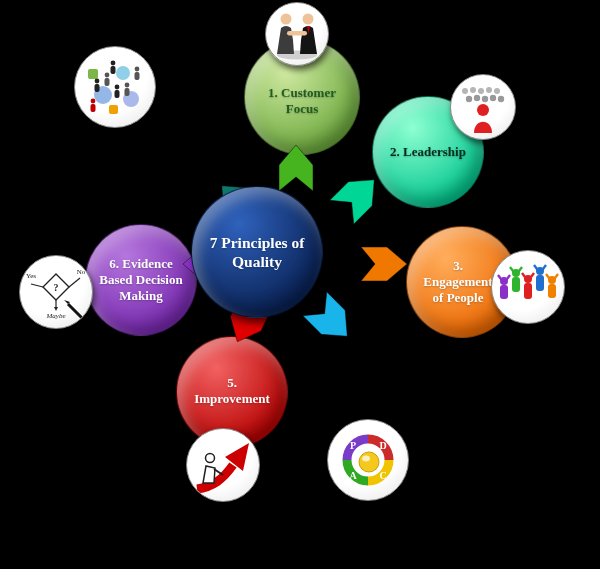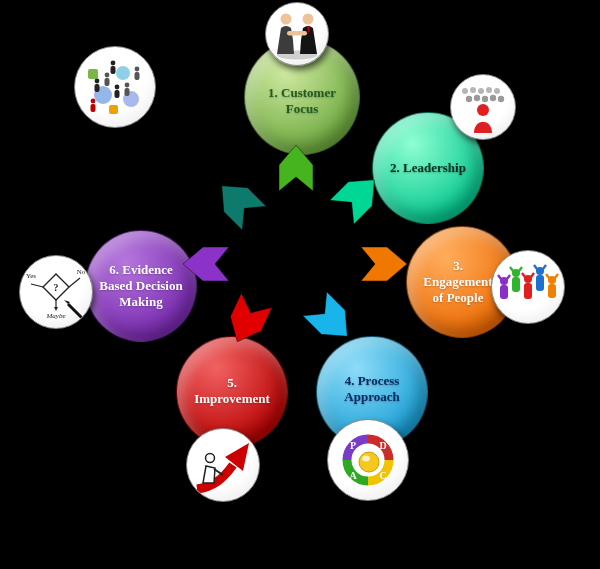--- a/index.html
+++ b/index.html
@@ -9,25 +9,25 @@
     display:flex;align-items:center;justify-content:center;text-align:center;
     font-weight:bold;font-size:13px;line-height:1.25;
     box-sizing:border-box;padding:12px;
     border:1px solid rgba(0,0,0,0.45);
     box-shadow: inset 6px 8px 14px rgba(255,255,255,0.35),
                 inset -6px -8px 16px rgba(0,0,0,0.30),
                 3px 5px 8px rgba(0,0,0,0.65);
     text-shadow:0 1px 2px rgba(0,0,0,0.25);
   }
   .n-customer{left:244px;top:39px;width:116px;height:116px;padding-top:20px;}
-  .n-leadership{left:372px;top:112px;width:112px;height:112px;}
+  .n-leadership{left:372px;top:96px;width:112px;height:112px;}
   .n-engagement{left:406px;top:226px;width:112px;height:112px;padding-right:20px;}
   .n-process{left:316px;top:336px;width:112px;height:112px;padding-bottom:18px;}
   .n-improvement{left:176px;top:336px;width:112px;height:112px;padding-bottom:14px;}
-  .n-evidence{left:85px;top:230px;width:112px;height:112px;}
+  .n-evidence{left:85px;top:224px;width:112px;height:112px;}
   .n-relationship{left:118px;top:92px;width:116px;height:116px;}
   .center-node{left:191px;top:186px;width:132px;height:132px;font-size:15.5px;padding:16px;}
   .arrow{position:absolute;width:46px;height:34px;}
   .a-customer{left:273px;top:151px;transform:rotate(-90deg);}
   .a-leadership{left:335px;top:179px;transform:rotate(-45deg);}
   .a-engagement{left:361px;top:247px;}
   .a-process{left:308px;top:303px;transform:rotate(45deg);}
   .a-improvement{left:224px;top:304px;transform:rotate(115deg);}
   .a-evidence{left:183px;top:247px;transform:rotate(180deg);}
   .a-relationship{left:215px;top:185px;transform:rotate(-135deg);}
@@ -54,23 +54,20 @@
 
   <div class="node n-customer" style="background: radial-gradient(circle at 36% 28%, rgb(207, 233, 160) 0%, rgb(105, 166, 58) 78%); color: rgb(33, 92, 33);">
     <span>1. Customer Focus</span>
   </div>
   <div class="node n-leadership" style="background: radial-gradient(circle at 36% 28%, rgb(142, 255, 210) 0%, rgb(0, 196, 140) 78%); color: rgb(4, 45, 30);">
     <span>2. Leadership</span>
   </div>
   <div class="node n-engagement" style="background: radial-gradient(circle at 36% 28%, rgb(255, 173, 92) 0%, rgb(236, 104, 0) 78%); color: rgb(255, 255, 255);">
     <span>3. Engagement of People</span>
   </div>
-  <div class="node n-process" style="background: radial-gradient(circle at 36% 28%, rgb(142, 220, 248) 0%, rgb(20, 157, 212) 78%); color: rgb(10, 42, 102);">
-    <span>4. Process Approach</span>
-  </div>
   <div class="node n-improvement" style="background: radial-gradient(circle at 36% 28%, rgb(242, 97, 97) 0%, rgb(182, 0, 0) 78%); color: rgb(255, 255, 255); justify-content: center;">
     <span>5. Improvement</span>
   </div>
   <div class="node n-evidence" style="background: radial-gradient(circle at 36% 28%, rgb(181, 118, 221) 0%, rgb(117, 38, 172) 78%); color: rgb(255, 255, 255);">
     <span>6. Evidence Based Decision Making</span>
   </div>
 
   <div class="arrow a-customer">
     <svg viewBox="0 0 46 34" width="46" height="34">
       <polygon points="0,0 26,0 46,17 26,34 0,34 14,17" stroke="rgba(0,0,0,0.45)" stroke-width="1" fill="#46b41e"></polygon>
@@ -100,20 +97,23 @@
     <svg viewBox="0 0 46 34" width="46" height="34">
       <polygon points="0,0 26,0 46,17 26,34 0,34 14,17" stroke="rgba(0,0,0,0.45)" stroke-width="1" fill="#8b33c9"></polygon>
     </svg>
   </div>
   <div class="arrow a-relationship">
     <svg viewBox="0 0 46 34" width="46" height="34">
       <polygon points="0,0 26,0 46,17 26,34 0,34 14,17" stroke="rgba(0,0,0,0.45)" stroke-width="1" fill="#0e7a6e"></polygon>
     </svg>
   </div>
 
+  <div class="node center-node" style="background: radial-gradient(circle at 36% 28%, rgb(47, 98, 189) 0%, rgb(8, 31, 80) 78%); color: rgb(255, 255, 255);">
+    <span>7 Principles of Quality</span>
+  </div>
 
   <div class="clip c-handshake">
     <svg viewBox="-31 -31 62 62" width="62" height="62">
       <ellipse cx="0" cy="21" rx="20" ry="4.5" fill="#cfcfcf"></ellipse>
       <path d="M-20,20 L-16,-6 Q-11,-10 -6,-6 L-4,6 L-3,20 Z" fill="#3c3c3c"></path>
       <path d="M20,20 L16,-6 Q11,-10 6,-6 L4,6 L3,20 Z" fill="#141414"></path>
       <circle cx="-11" cy="-15" r="5.5" fill="#eec39a"></circle>
       <circle cx="11" cy="-15" r="5.5" fill="#eec39a"></circle>
       <polygon points="10,-8 13,-8 11.5,0" fill="#c00000"></polygon>
       <rect x="-10" y="-3" width="20" height="4.5" rx="2.2" fill="#eec39a"></rect>

